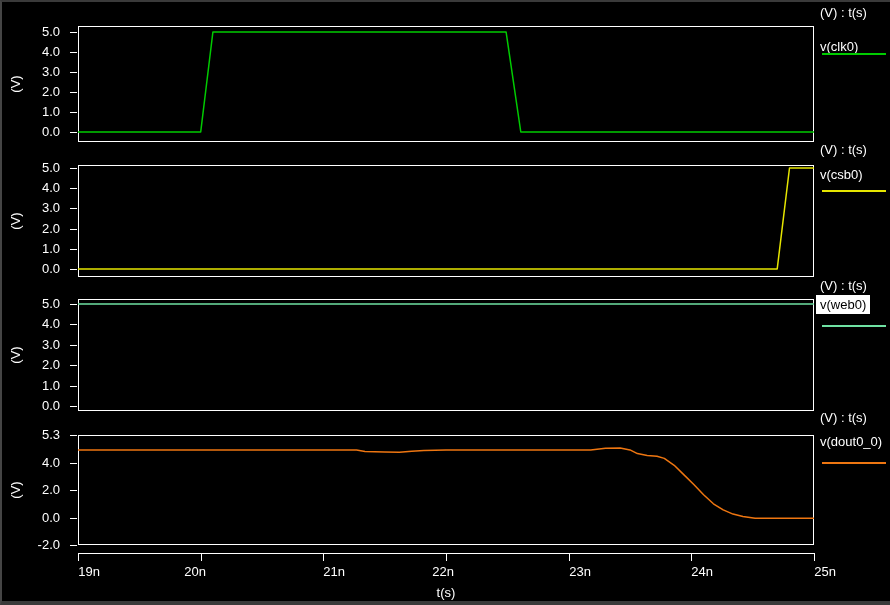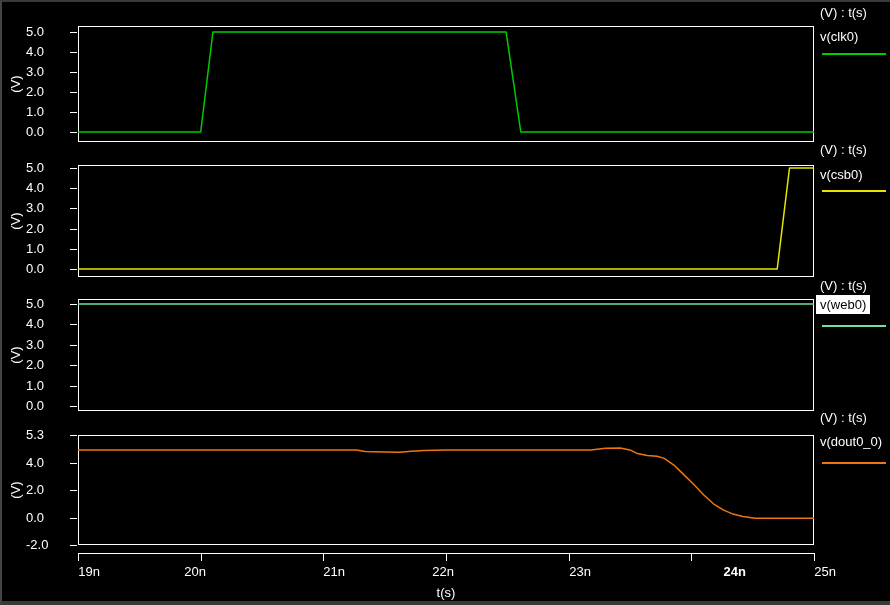--- a/index.html
+++ b/index.html
@@ -14,26 +14,26 @@
   .p0{top:24px;height:116px}
   .p1{top:163px;height:112px}
   .p2{top:297px;height:112px}
   .p3{top:433px;height:110px}
   .vlabel{position:absolute;left:2px;width:24px;height:20px;line-height:20px;
           text-align:center;transform:rotate(-90deg);white-space:nowrap;}
   .v0{top:72px}.v1{top:209px}.v2{top:343px}.v3{top:478px}
   .lg-head{position:absolute;left:818px;white-space:nowrap;}
   .h0{top:3px}.h1{top:140px}.h2{top:276px}.h3{top:408px}
   .lg-name{position:absolute;left:818px;white-space:nowrap;}
-  .n0{top:27px}.n1{top:165px}.n2{top:295px}.n3{top:432px}
+  .n0{top:37px}.n1{top:165px}.n2{top:295px}.n3{top:432px}
   .lg-name.selected{background:#fff;color:#000;padding:2px 4px;margin-left:-4px;margin-top:-2px;}
   .lg-line{position:absolute;left:820px;width:64px;height:2px;}
   .l0{top:51px}.l1{top:188px}.l2{top:323px}.l3{top:460px}
   .ytick{position:absolute;left:68px;width:7px;height:1px;background:#fff;}
-  .ylab{position:absolute;left:24px;width:52px;height:16px;line-height:16px;text-align:left;}
+  .ylab{position:absolute;left:6px;width:52px;height:16px;line-height:16px;text-align:right;}
   .ruler{position:absolute;left:76px;top:551px;width:736px;height:1px;background:#fff;}
   .xtick{position:absolute;top:551px;width:1px;height:8px;background:#fff;}
   .xlab{position:absolute;top:562px;width:44px;height:16px;line-height:16px;text-align:right;}
   .xtitle{position:absolute;left:422px;top:583px;width:44px;height:16px;line-height:16px;text-align:center;}
   svg.traces{position:absolute;left:0;top:0;pointer-events:none;}
   svg.traces polyline{pointer-events:stroke;}
 </style>
 </head>
 <body>
 
@@ -123,16 +123,16 @@
     <div class="xlab" style="left: 54px;">19n</div>
     <div class="xtick" style="left: 199px;"></div>
     <div class="xlab" style="left: 160px;">20n</div>
     <div class="xtick" style="left: 321px;"></div>
     <div class="xlab" style="left: 299px;">21n</div>
     <div class="xtick" style="left: 444px;"></div>
     <div class="xlab" style="left: 408px;">22n</div>
     <div class="xtick" style="left: 567px;"></div>
     <div class="xlab" style="left: 545px;">23n</div>
     <div class="xtick" style="left: 689px;"></div>
-    <div class="xlab" style="left: 700px; font-weight: bold;">24n</div>
+    <div class="xlab" style="left: 667px;">24n</div>
     <div class="xtick" style="left: 812px;"></div>
     <div class="xlab" style="left: 790px;">25n</div>
   </div>
 
 </body></html>

